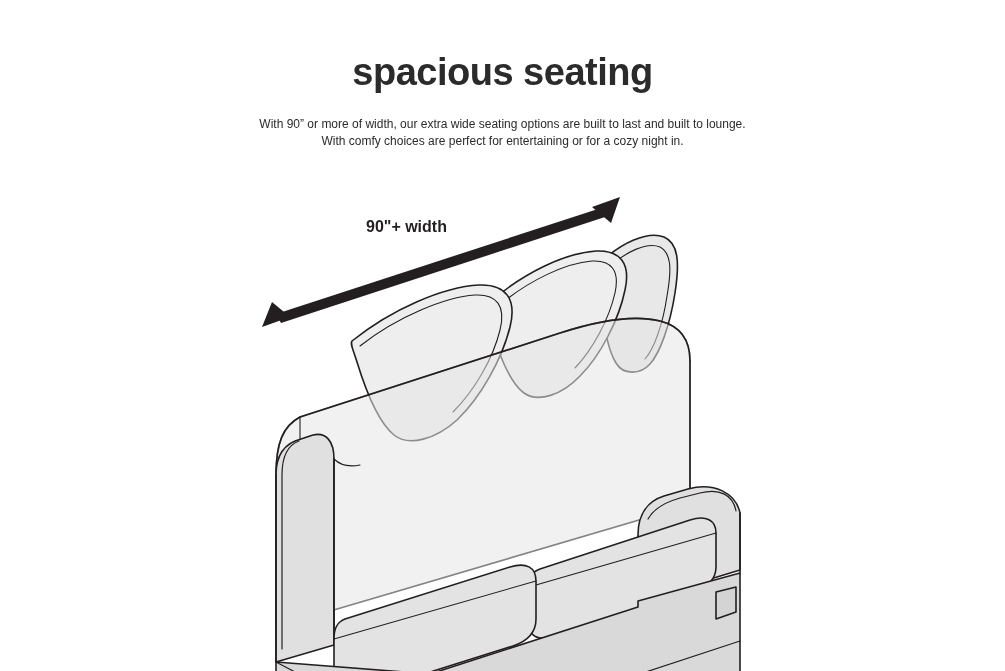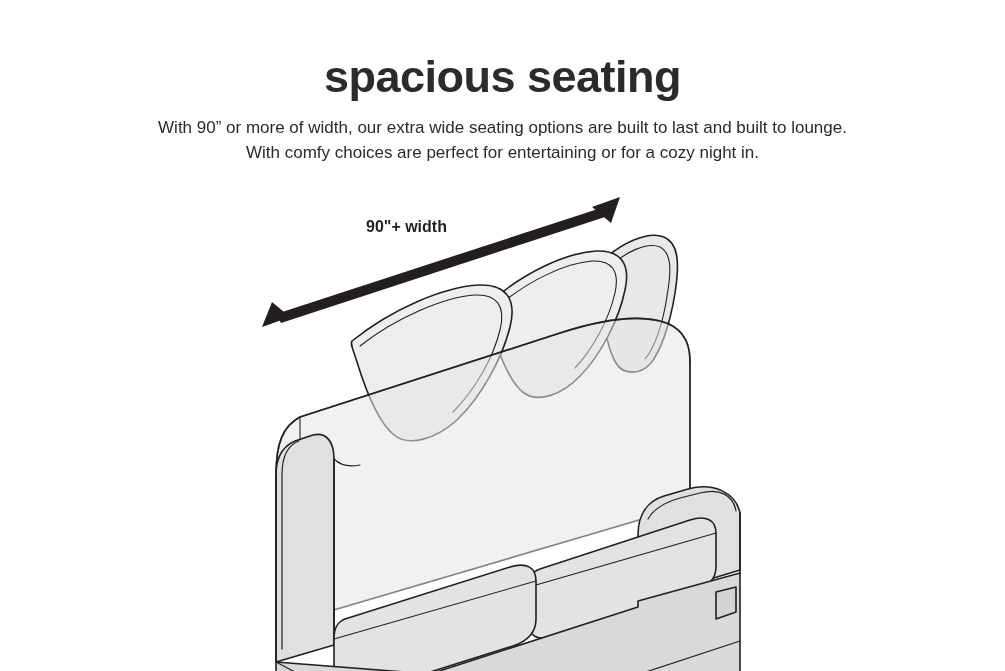--- a/index.html
+++ b/index.html
@@ -20,33 +20,33 @@
     width: 1005px;
     height: 671px;
     background: #ffffff;
   }
   .headline {
     position: absolute;
     top: 52px;
     left: 0;
     width: 1005px;
     text-align: center;
-    font-size: 45px;
+    font-size: 38px;
     font-weight: bold;
     letter-spacing: -0.5px;
     color: #2b2b2b;
     line-height: 1.1;
   }
   .subcopy {
     position: absolute;
     top: 116px;
     left: 0;
     width: 1005px;
     text-align: center;
-    font-size: 17px;
+    font-size: 12px;
     font-weight: normal;
     color: #2b2b2b;
     line-height: 1.45;
   }
   .subcopy .line {
     display: block;
   }
   .illustration {
     position: absolute;
     top: 175px;

